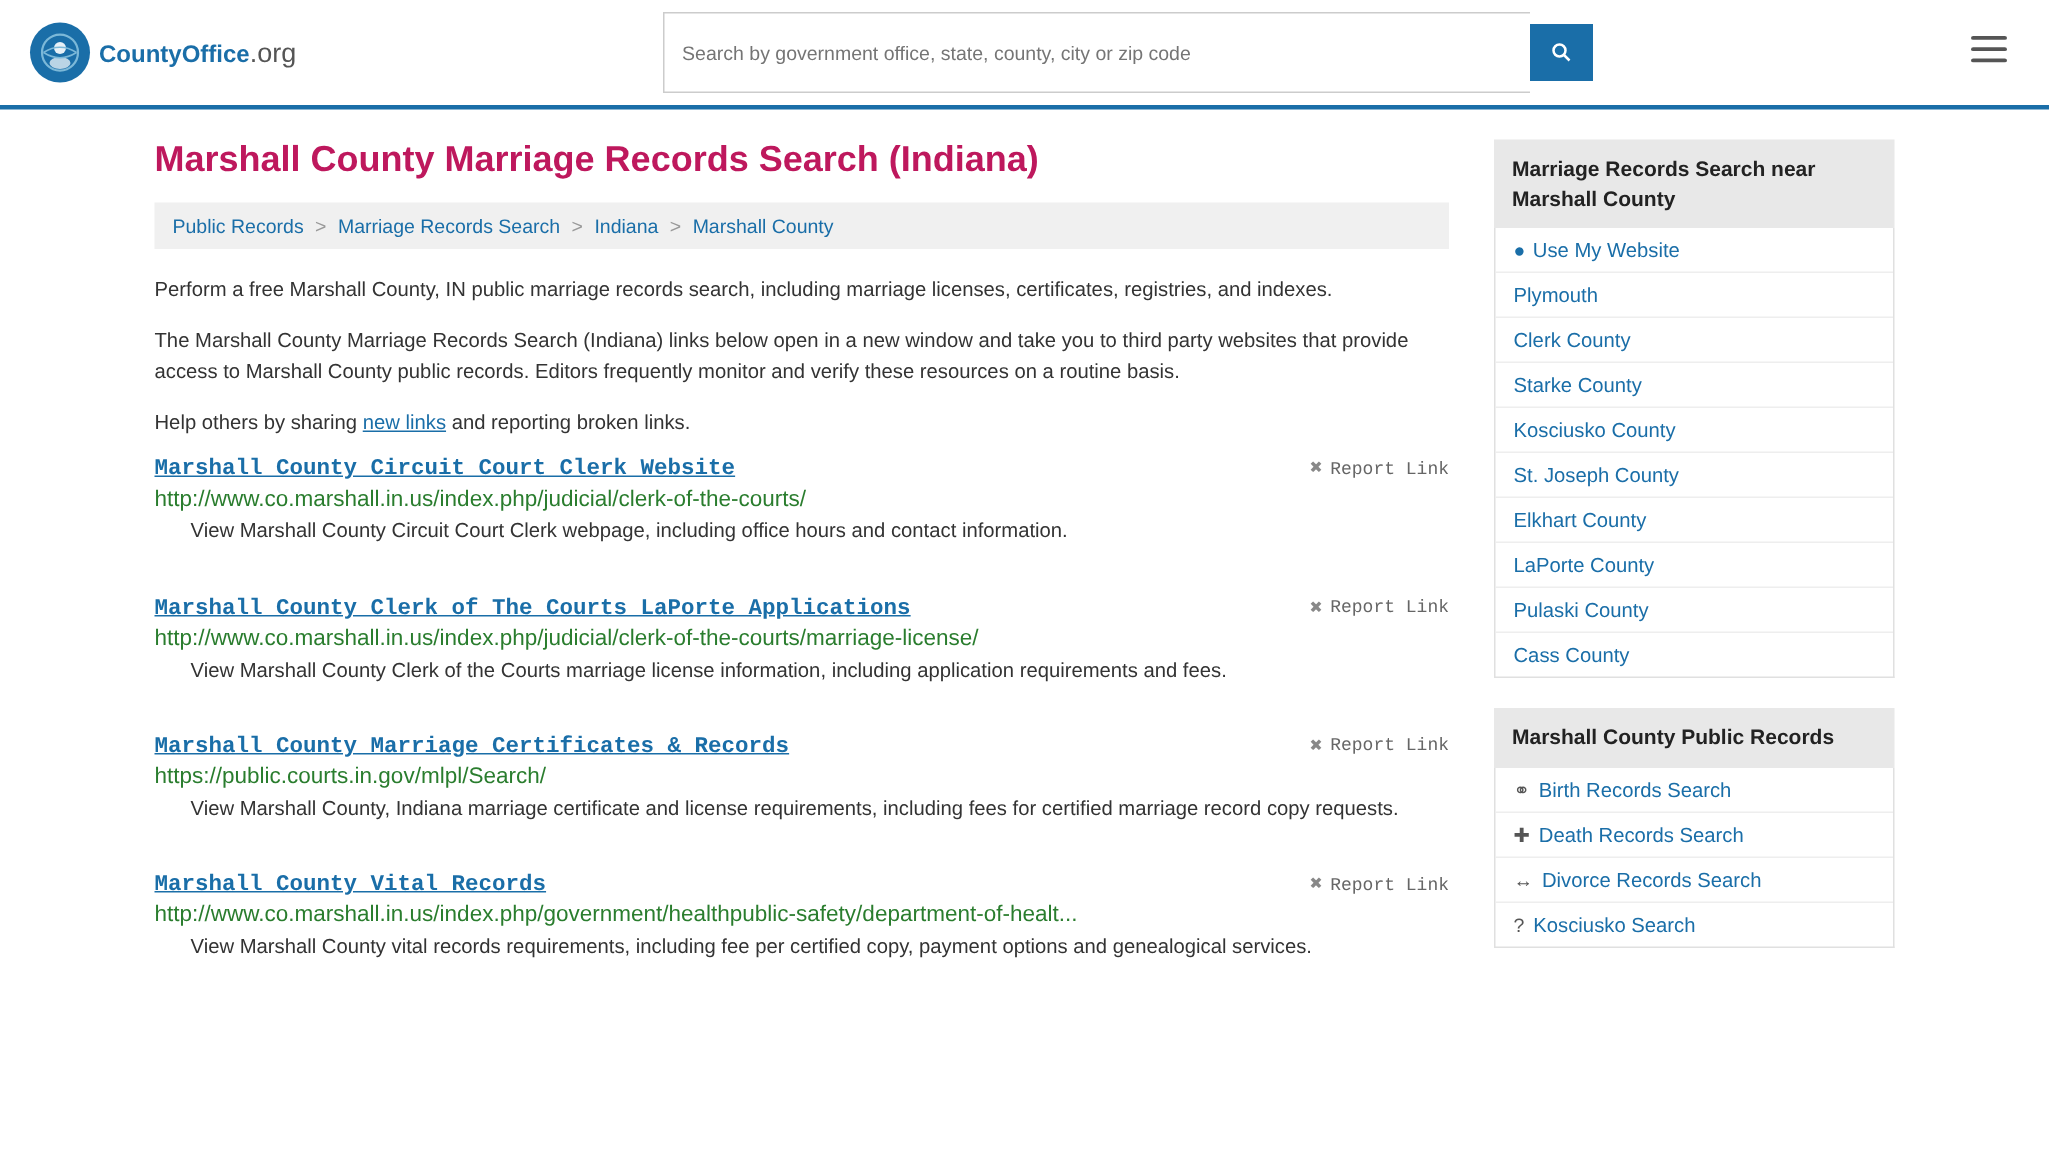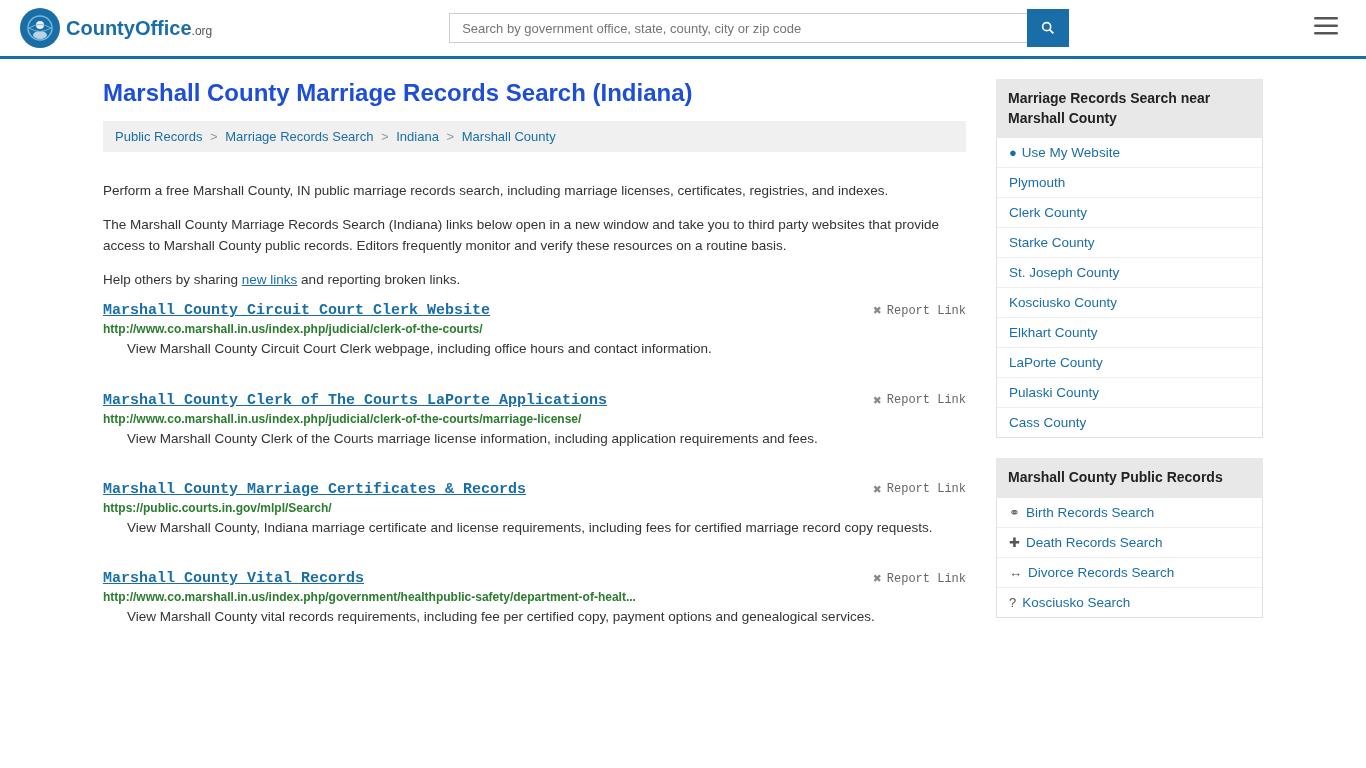--- a/index.html
+++ b/index.html
@@ -32,37 +32,37 @@
       flex-shrink: 0;
     }
     .logo-text {
       font-size: 20px;
       font-weight: bold;
       color: #1a6ea8;
     }
     .logo-text span {
       color: #555;
       font-weight: normal;
-      font-size: 20px;
+      font-size: 16px;
     }
     .search-area {
       display: flex;
       align-items: center;
       flex: 1;
       max-width: 620px;
       margin: 0 30px;
     }
     .search-input {
       width: 100%;
       padding: 8px 12px;
       border: 1px solid #ccc;
       border-right: none;
       font-size: 13px;
       outline: none;
-      height: 30px;
+      height: 54px;
     }
     .search-btn {
       background: #1a6ea8;
       border: 1px solid #1a6ea8;
       color: #fff;
       padding: 0 12px;
       height: 38px;
       cursor: pointer;
       font-size: 16px;
       display: flex;
@@ -86,28 +86,28 @@
       gap: 30px;
     }
 
     
     .content {
       flex: 1;
     }
     .page-title {
       font-size: 24px;
       font-weight: bold;
-      color: #1d4ed8;
+      color: #be185d;
       margin-bottom: 14px;
     }
     .breadcrumb {
       background: #f0f0f0;
       padding: 8px 12px;
       font-size: 13px;
-      margin-bottom: 28px;
+      margin-bottom: 16px;
       color: #555;
     }
     .breadcrumb a {
       color: #1a6ea8;
       text-decoration: none;
     }
     .breadcrumb span { margin: 0 4px; color: #999; }
 
     .intro-text {
       font-size: 13.5px;
@@ -148,24 +148,23 @@
       cursor: pointer;
       margin-left: 12px;
       flex-shrink: 0;
     }
     .report-icon {
       font-size: 14px;
       color: #888;
     }
     .result-url {
       color: #2a7d2e;
-      font-size: 12px;
+      font-size: 15px;
       margin: 3px 0;
       word-break: break-all;
-      font-weight: bold;
     }
     .result-desc {
       font-size: 13.5px;
       color: #333;
       line-height: 1.5;
       margin-left: 24px;
     }
 
     
     .sidebar {
@@ -222,21 +221,21 @@
       <svg width="26" height="26" viewBox="0 0 26 26" fill="none">
         <circle cx="13" cy="13" r="12" fill="#1a6ea8"></circle>
         <circle cx="13" cy="10" r="4" fill="#fff" opacity="0.9"></circle>
         <ellipse cx="13" cy="20" rx="7" ry="4" fill="#fff" opacity="0.7"></ellipse>
         <circle cx="13" cy="13" r="12" stroke="#7bb8d8" stroke-width="1.5" fill="none"></circle>
         <path d="M2 13 Q13 6 24 13" stroke="#7bb8d8" stroke-width="1" fill="none"></path>
         <path d="M2 13 Q13 20 24 13" stroke="#7bb8d8" stroke-width="1" fill="none"></path>
       </svg>
     </div>
     <div class="logo-text">
-      <span style="color:#1a6ea8;font-weight:bold;">CountyOffice</span><span style="color:#555;font-weight:normal;font-size:12px;">.org</span>
+      <span style="color:#1a6ea8;font-weight:bold;">CountyOffice</span><span style="color:#555;font-weight:normal;font-size:18px;">.org</span>
     </div>
   </div>
   <div class="search-area">
     <input class="search-input" type="text" placeholder="Search by government office, state, county, city or zip code" style="">
     <button class="search-btn">
       <svg width="16" height="16" fill="white" viewBox="0 0 24 24">
           <circle cx="10" cy="10" r="6" stroke="white" stroke-width="2.5" fill="none"></circle>
           <line x1="14.5" y1="14.5" x2="20" y2="20" stroke="white" stroke-width="2.5"></line>
         </svg>
     </button>
@@ -329,22 +328,22 @@
       <ul class="sidebar-list">
         <li>
           <div class="use-location">
             <span class="location-icon">●</span>
             <a href="#">Use My Website</a>
           </div>
         </li>
         <li><a href="#">Plymouth</a></li>
         <li><a href="#">Clerk County</a></li>
         <li><a href="#">Starke County</a></li>
+        <li><a href="#">Kosciusko County</a></li>
         <li><a href="#">St. Joseph County</a></li>
-        <li><a href="#">Kosciusko County</a></li>
         <li><a href="#">Elkhart County</a></li>
         <li><a href="#">LaPorte County</a></li>
         <li><a href="#">Pulaski County</a></li>
         <li><a href="#">Cass County</a></li>
       </ul>
     </div>
 
     <div class="sidebar-section">
       <div class="sidebar-header">Marshall County Public Records</div>
       <ul class="sidebar-list">

